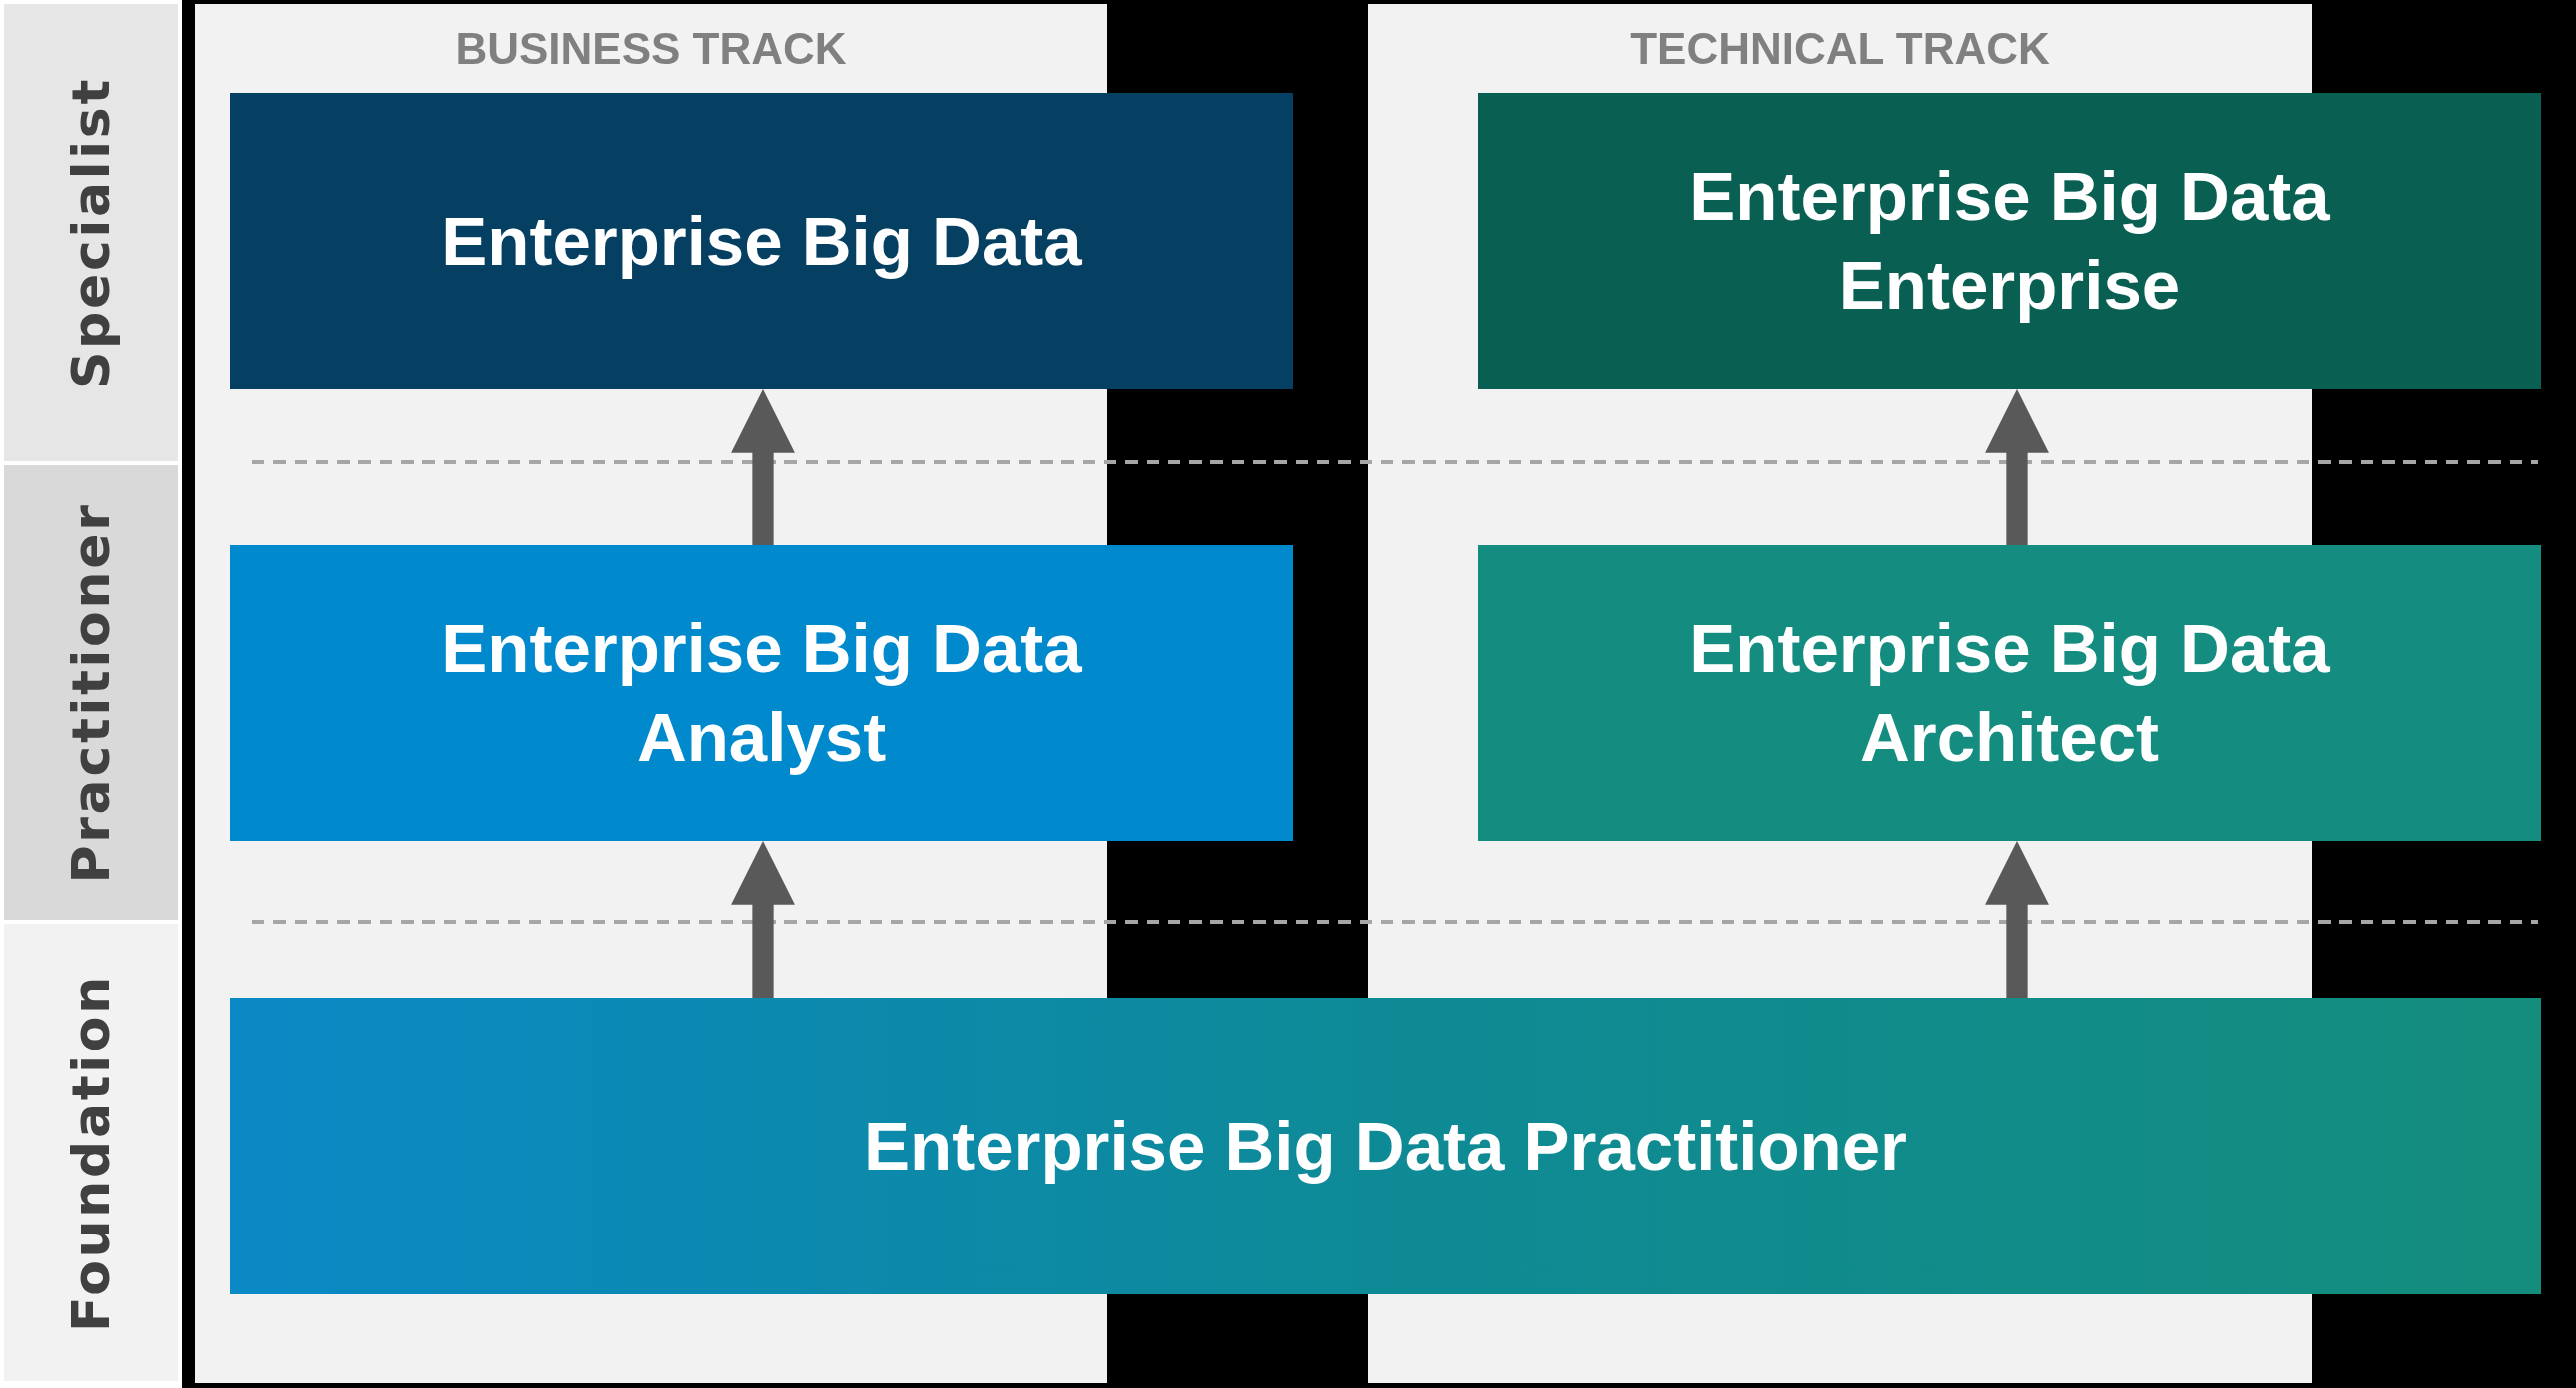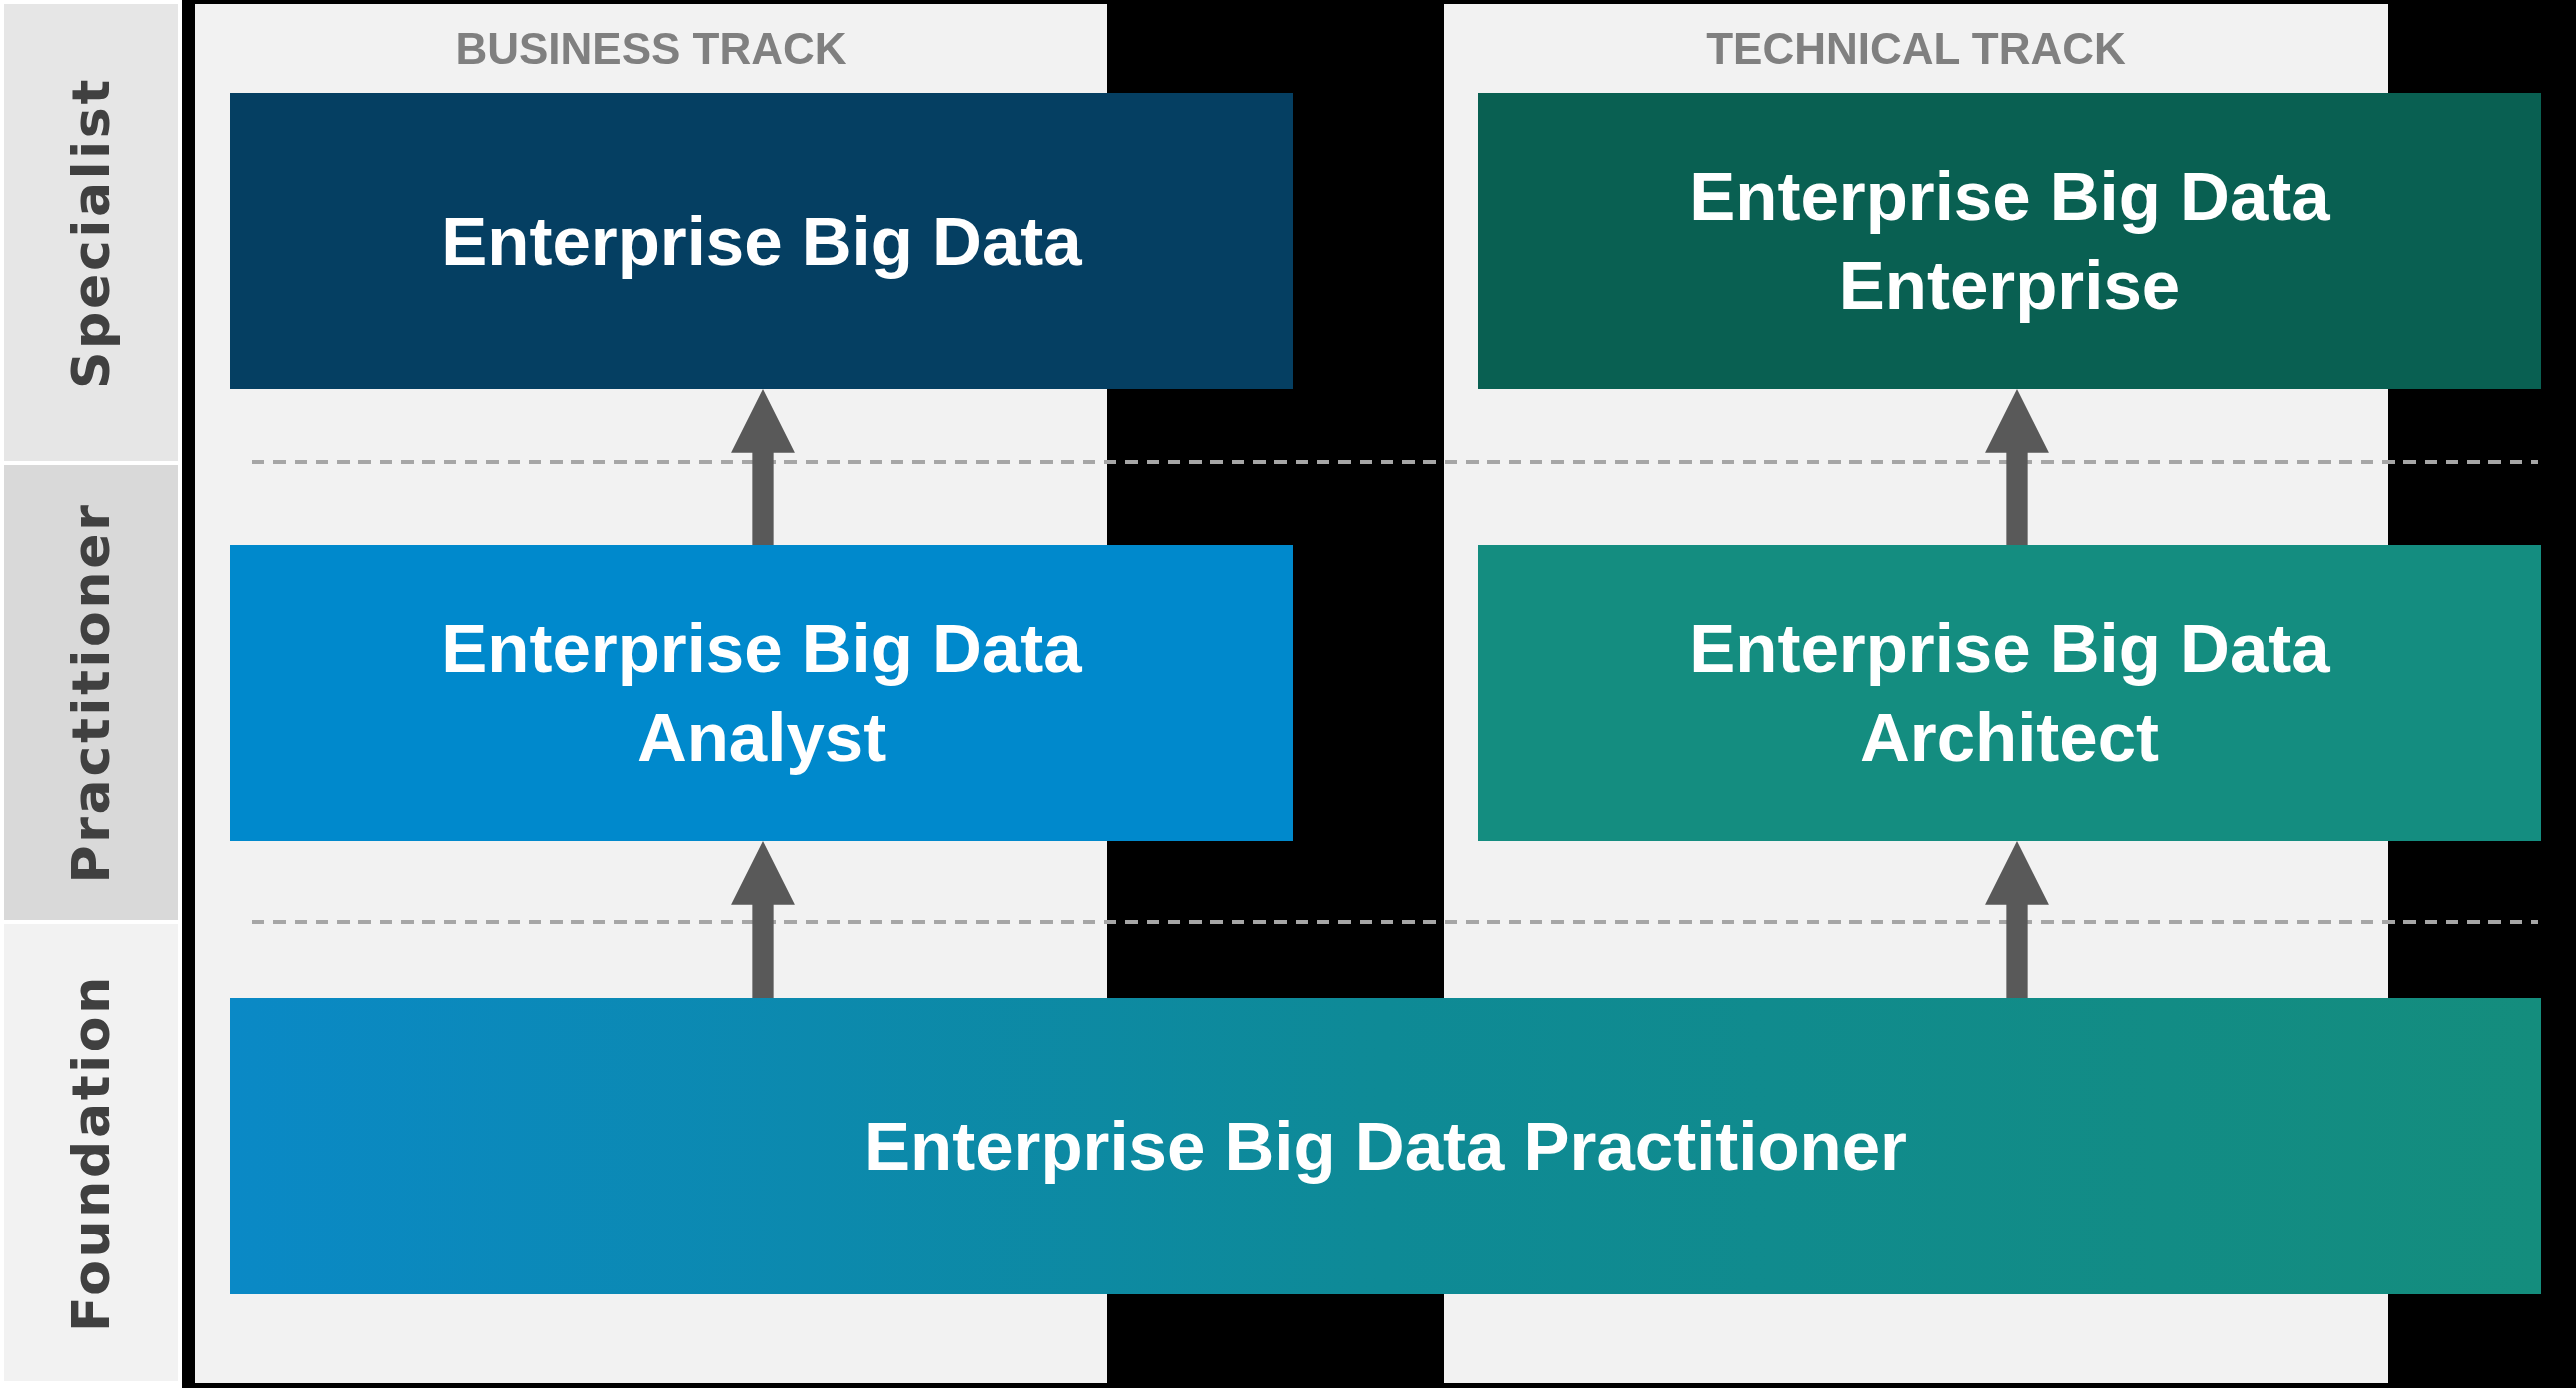--- a/index.html
+++ b/index.html
@@ -113,21 +113,21 @@
   </div>
   <div class="level-band" style="top:924px; height:457px; background:#f2f2f2;">
     <div class="level-label">Foundation</div>
   </div>
 </div>
 
 <div class="panel" style="left:187px; width:912px;margin-left:8px;">
   <div class="track-title">BUSINESS TRACK</div>
 </div>
 
-<div class="panel" style="left:1444px; width:944px;">
+<div class="panel" style="left:1368px; width:944px;">
   <div class="track-title">TECHNICAL TRACK</div>
 </div>
 
 <div class="dash-line" style="top:460px;"></div>
 <div class="dash-line" style="top:920px;"></div>
 
 <div class="arrow" style="left:730px; top:389px; height:157px;">
   <svg width="66" height="157" viewBox="0 0 74 177">
     <polygon points="37,0 73,72 49,72 49,177 25,177 25,72 1,72" fill="#595959"></polygon>
   </svg>

